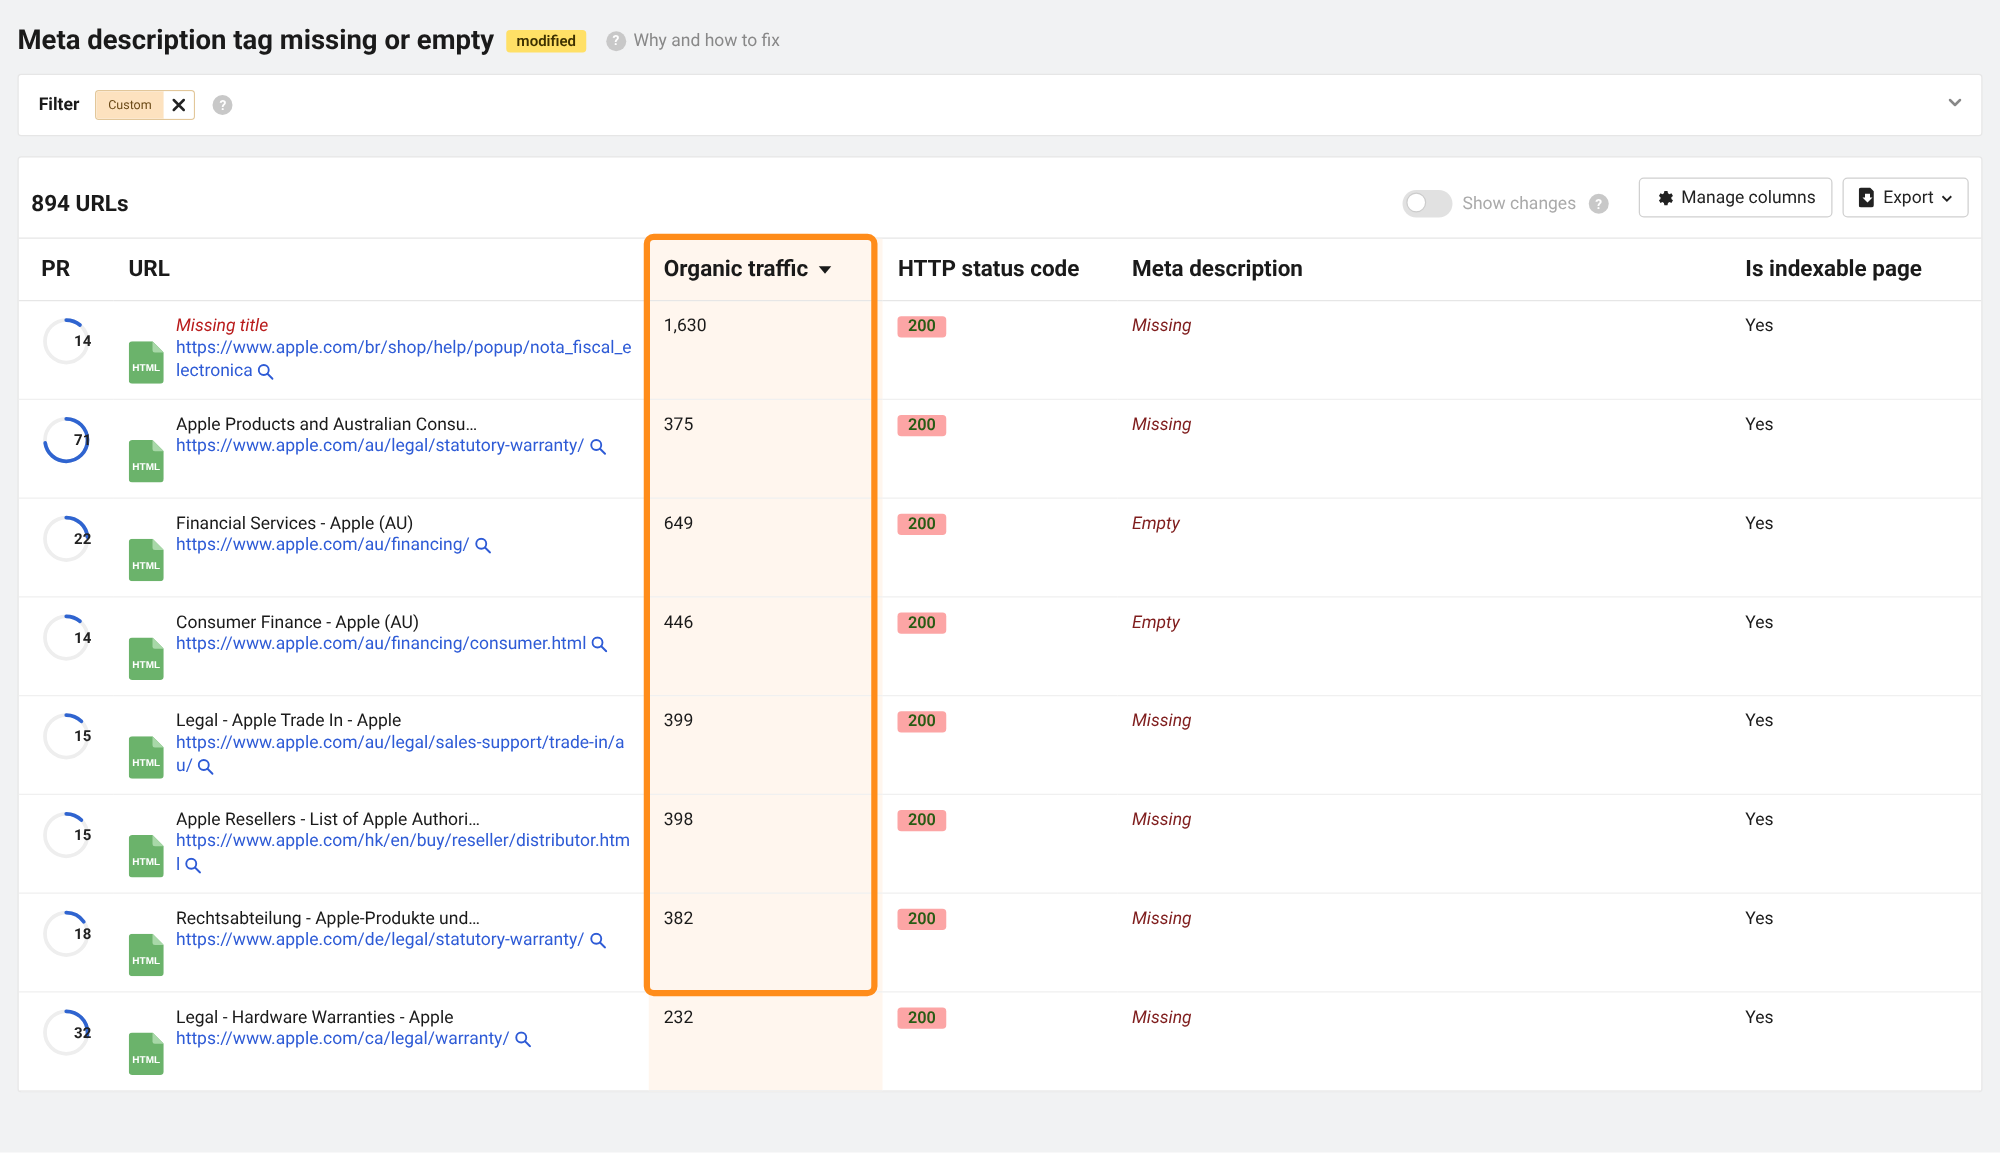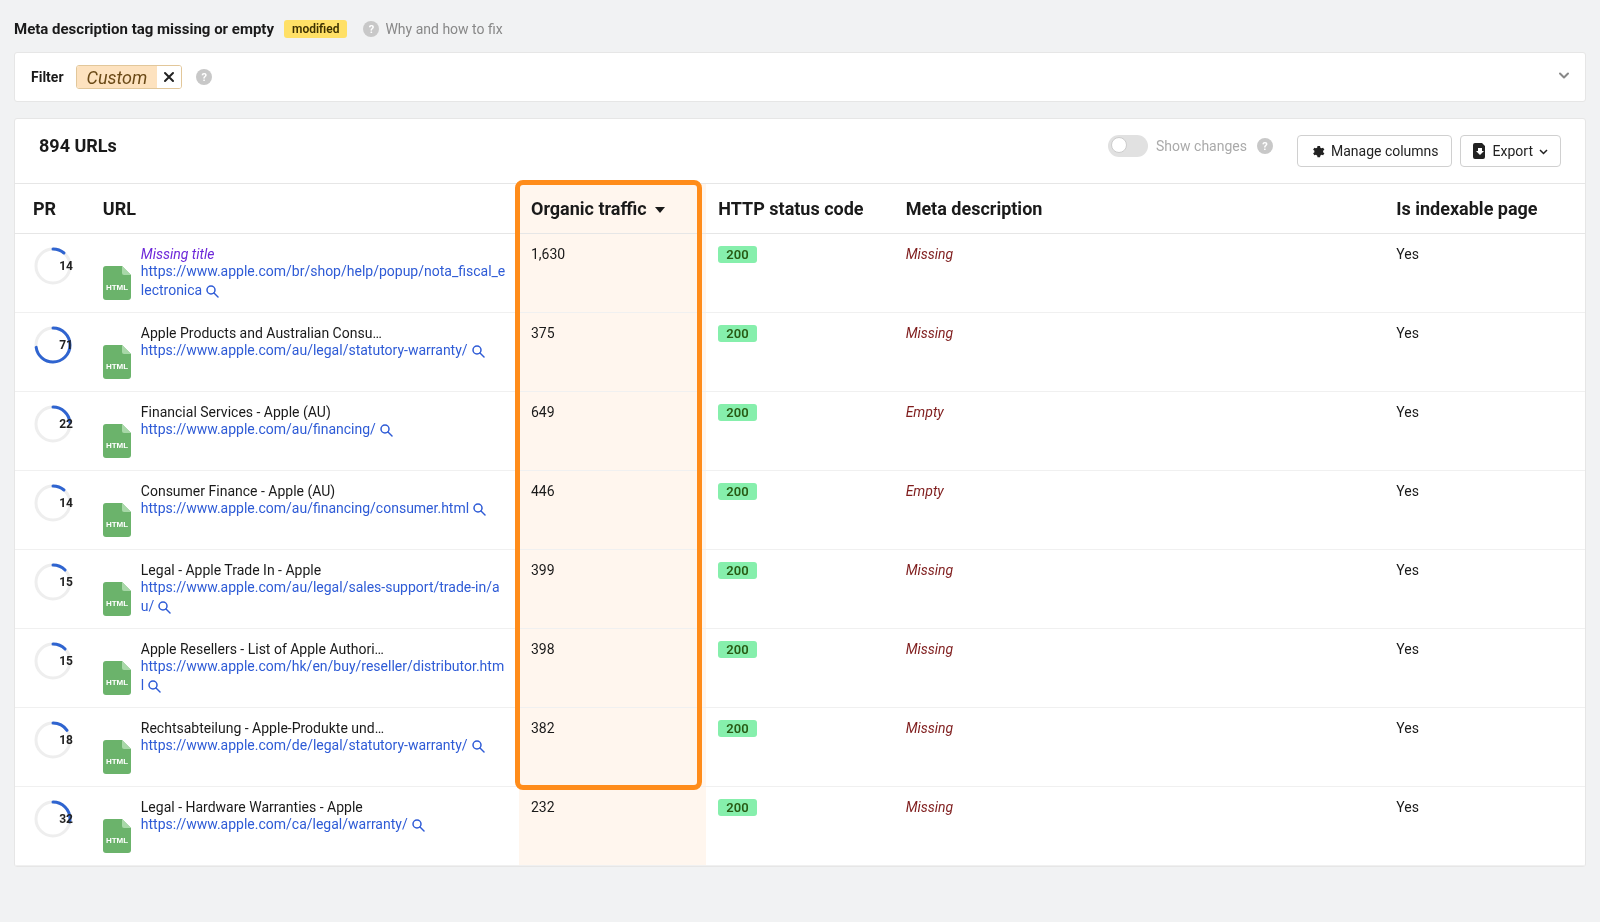--- a/index.html
+++ b/index.html
@@ -10,21 +10,21 @@
     font-size: 14px;
   }
   .page { padding: 14px 14px 0 14px; }
   .header-row {
     display: flex;
     align-items: center;
     gap: 10px;
     padding: 6px 0 14px 0;
   }
   .page-title {
-    font-size: 15px;
+    font-size: 22px;
     font-weight: 700;
   }
   .tag-modified {
     background: #ffe066;
     color: #3d3000;
     font-size: 12px;
     font-weight: 600;
     padding: 2px 8px;
     border-radius: 3px;
   }
@@ -65,25 +65,24 @@
     display: inline-flex;
     align-items: center;
     border: 1px solid #e2c79a;
     border-radius: 3px;
     overflow: hidden;
     height: 24px;
   }
   .chip-text {
     background: #fde2bf;
     color: #6b4a17;
-    font-style: italic;
     padding: 0 10px;
     height: 100%;
     display: flex; align-items: center;
-    font-size: 18px;
+    font-size: 10px;
   }
   .chip-close {
     background: #fff;
     width: 24px; height: 100%;
     display: flex; align-items: center; justify-content: center;
     cursor: pointer;
     color: #222;
     font-weight: 700;
     font-size: 14px;
   }
@@ -91,22 +90,22 @@
   .filter-chevron {
     position: absolute;
     right: 14px; top: 50%;
     transform: translateY(-50%);
     color: #888;
     cursor: pointer;
   }
   .results-panel { margin-top: 16px; padding: 0; }
   .results-head {
     display: flex;
-    align-items: flex-start;
-    padding: 16px 24px;
+    align-items: flex-end;
+    padding: 16px 10px;
     border-bottom: 1px solid #e6e6e6;
   }
   .count { font-size: 18px; font-weight: 700; }
   .spacer { flex: 1; }
   .toggle-wrap {
     display: inline-flex; align-items: center; gap: 8px;
     margin-right: 16px;
     color: #aaa;
   }
   .toggle {
@@ -184,34 +183,34 @@
     width: 28px; height: 34px; flex: 0 0 28px;
     margin-top: 20px;
   }
   .url-texts { min-width: 0; }
   .url-title {
     color: #1a1a1a;
     white-space: nowrap;
     overflow: hidden;
     text-overflow: ellipsis;
   }
-  .url-title.missing { color: #6d28d9; font-style: italic; }
+  .url-title.missing { color: #b91c1c; font-style: italic; }
   .url-link {
     color: #2e5bd6;
     word-break: break-all;
     line-height: 1.35;
   }
   .url-link a { color: #2e5bd6; text-decoration: none; cursor: pointer; }
   .mag {
     display: inline-flex; vertical-align: middle; margin-left: 4px;
     color: #2e5bd6; cursor: pointer;
   }
   .http-pill {
     display: inline-block;
-    background: #86efac;
+    background: #fca5a5;
     color: #285b14;
     font-weight: 600;
     padding: 1px 8px;
     border-radius: 3px;
     font-size: 13px;
   }
   .meta-missing { color: #7f1d1d; font-style: italic; }
   
   .ot-frame {
     position: absolute;

